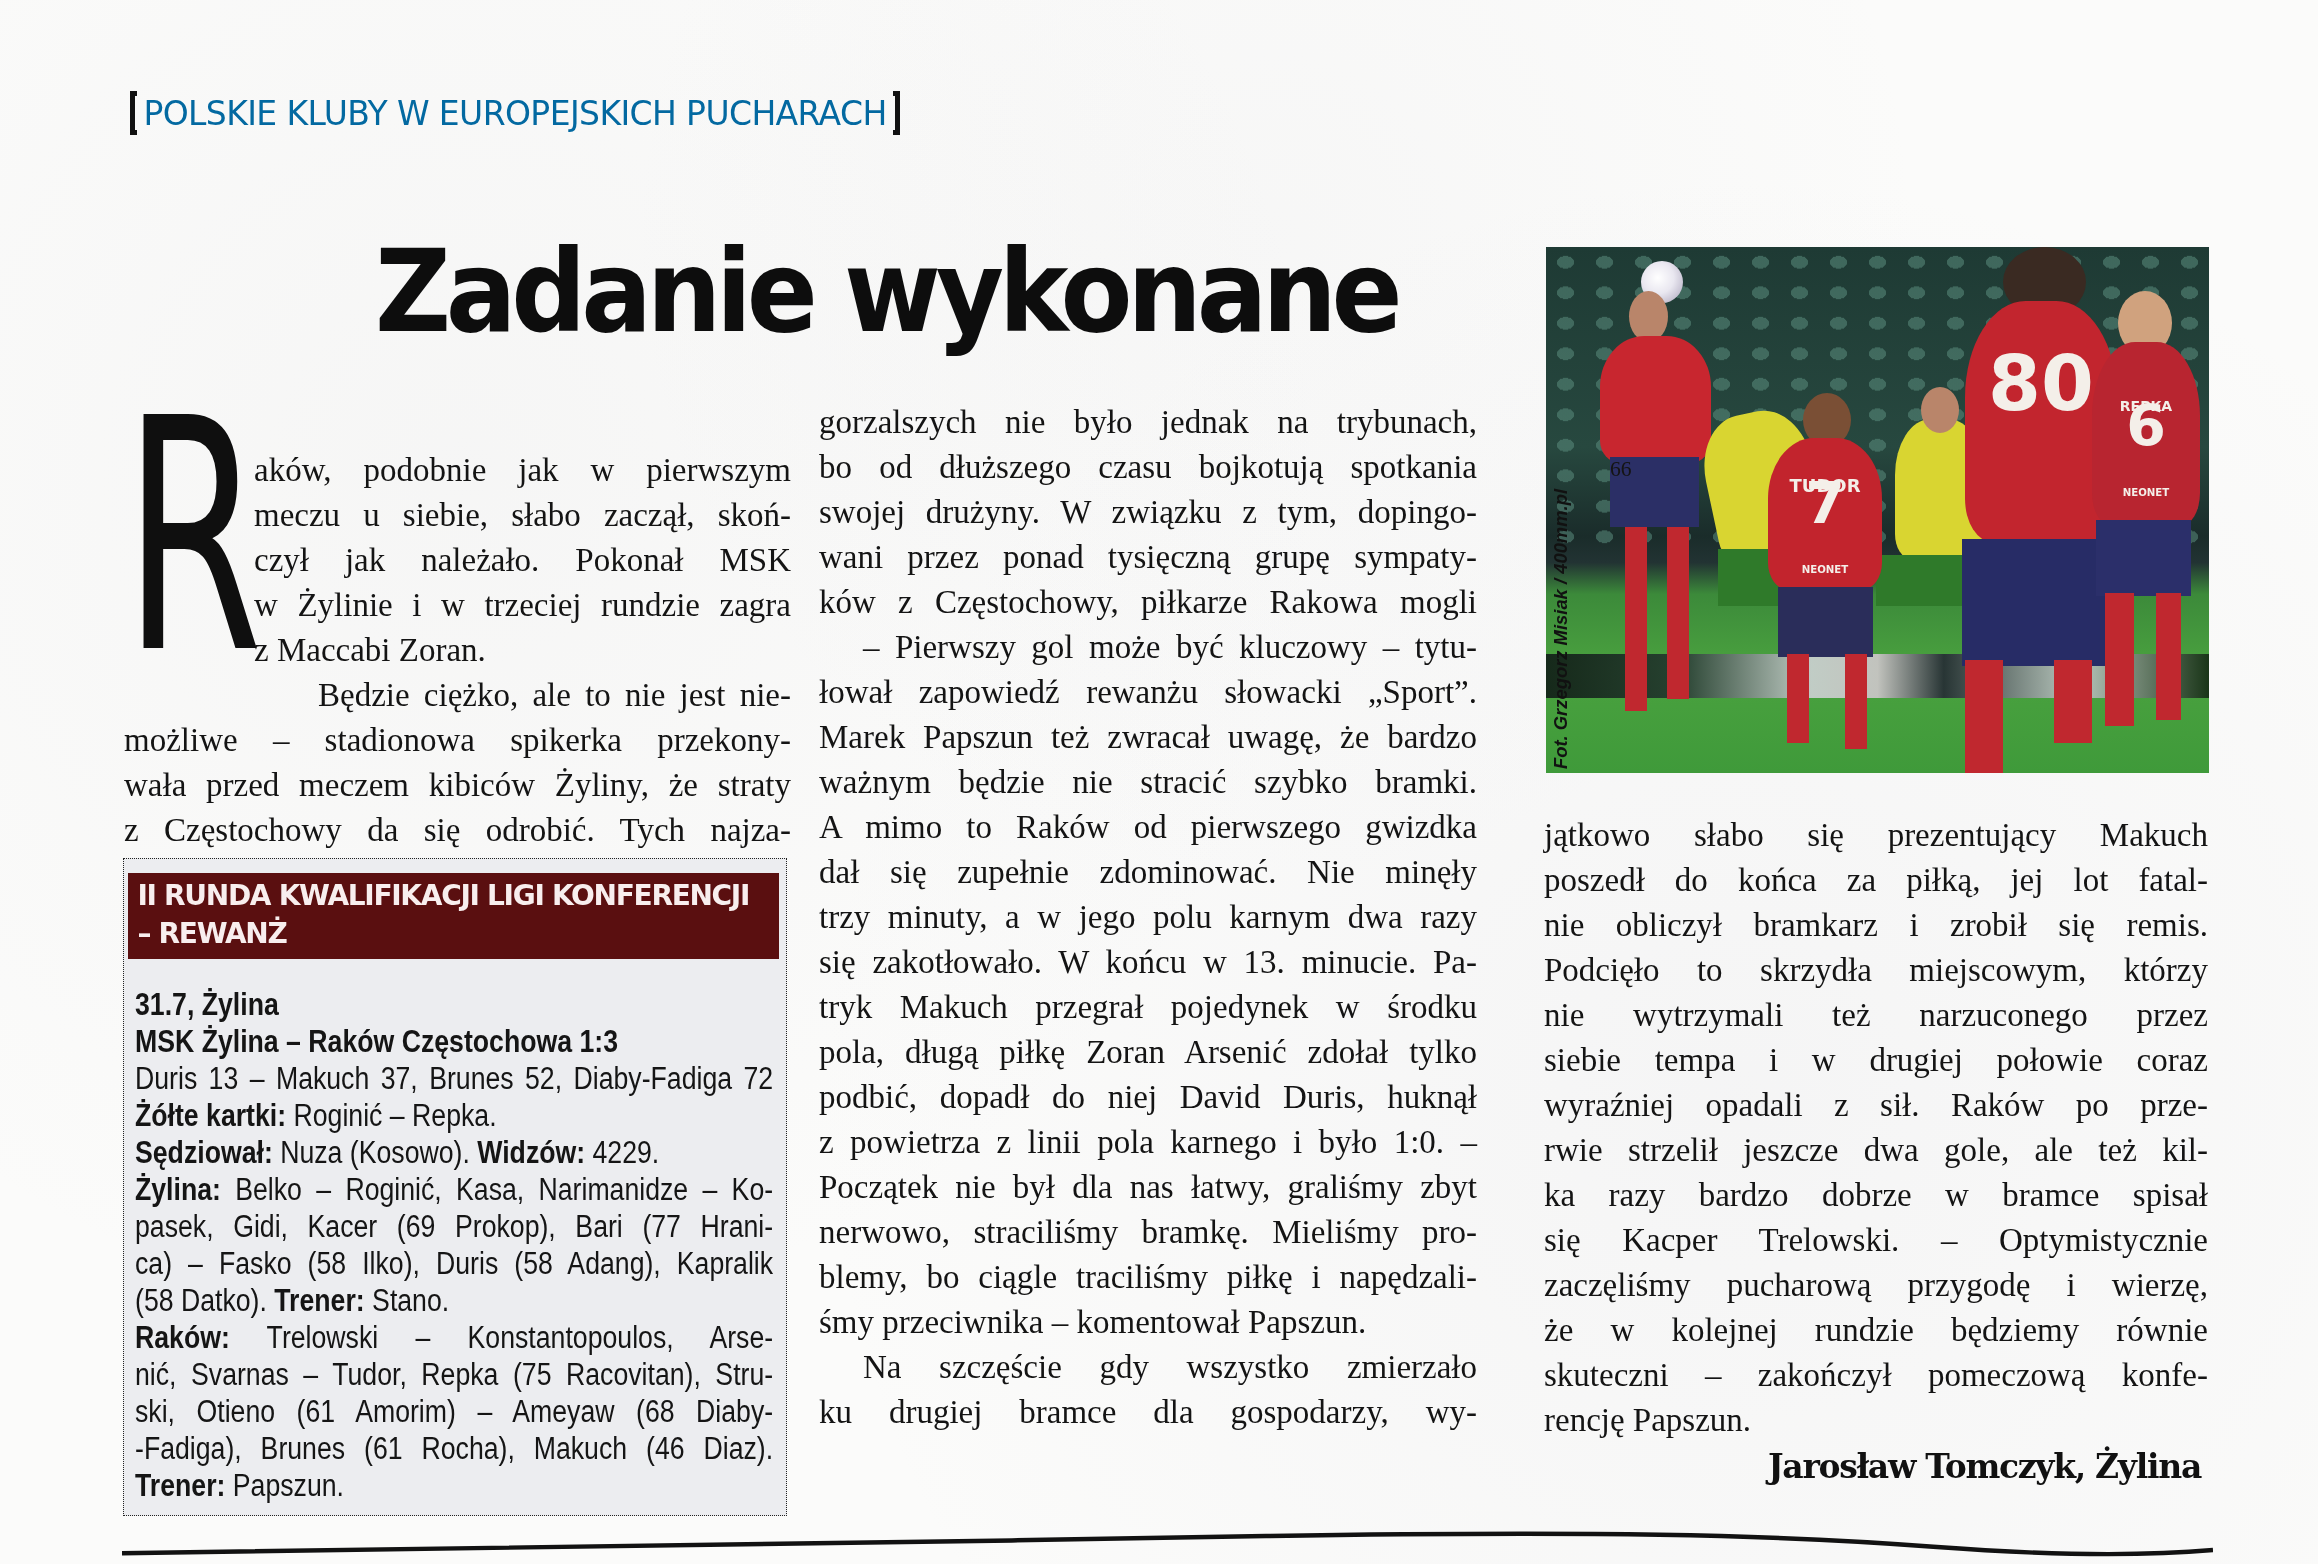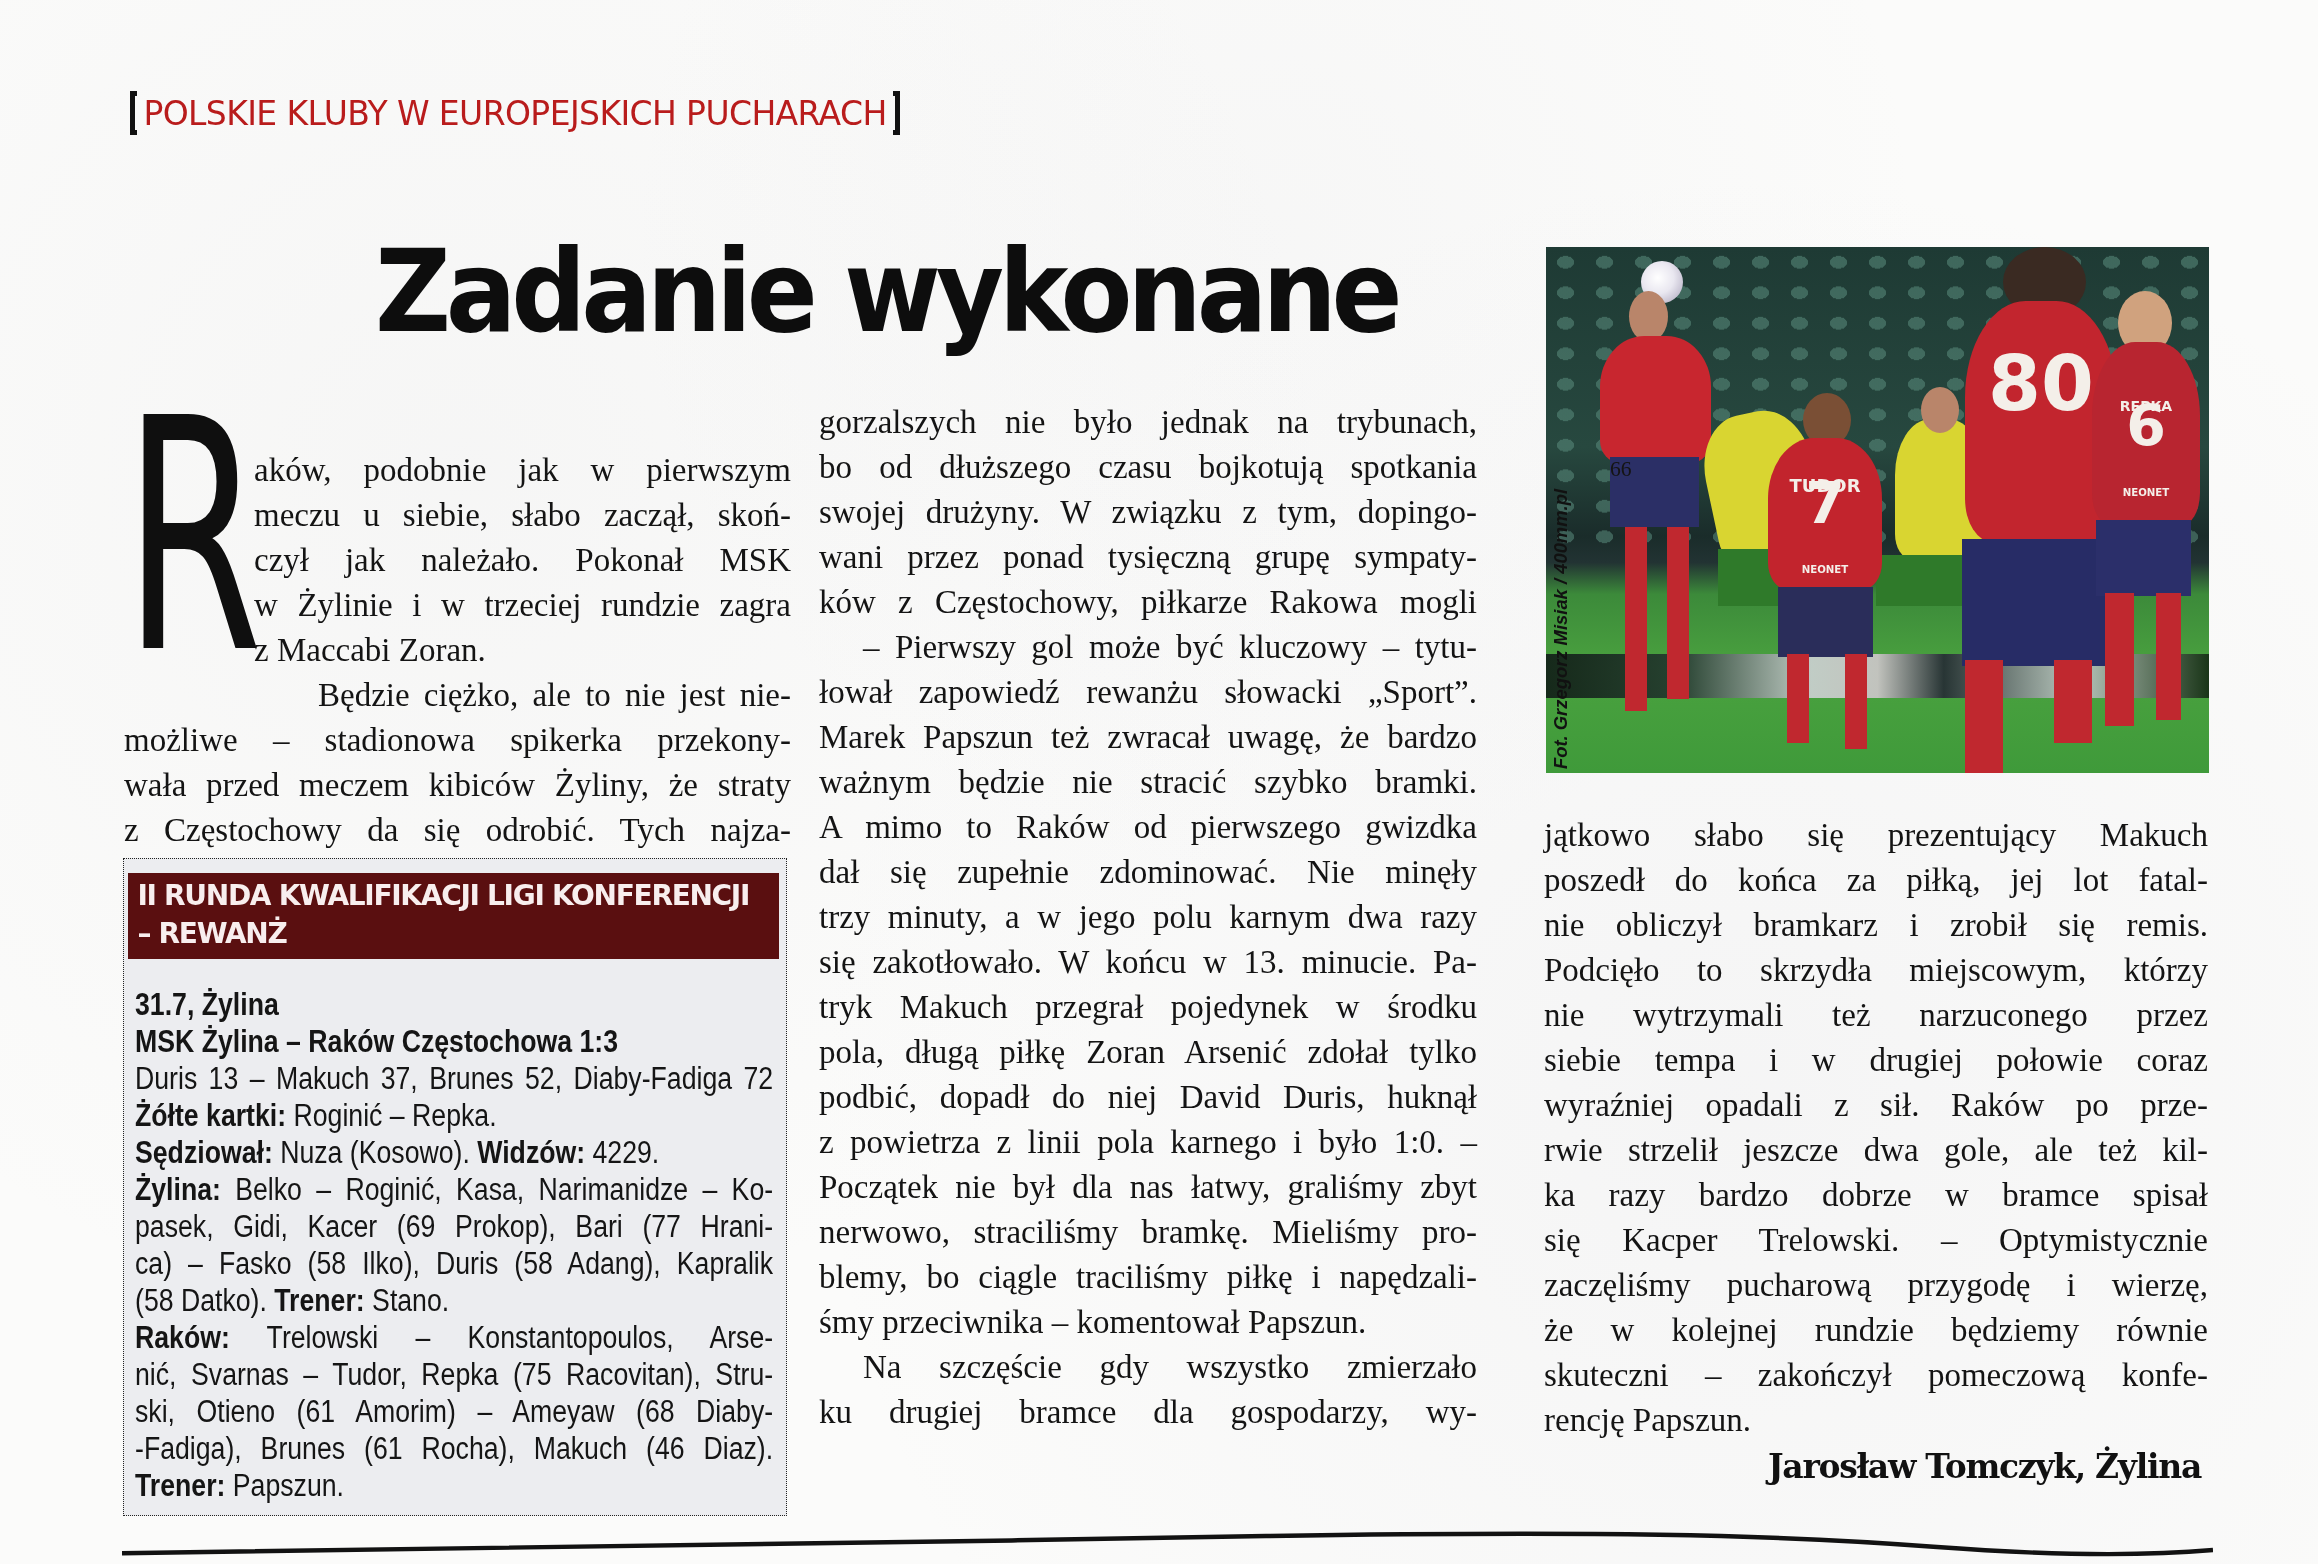--- a/index.html
+++ b/index.html
@@ -13,21 +13,21 @@
     position:absolute; inset:0; pointer-events:none;
     background:
       radial-gradient(circle at 20% 30%, rgba(200,200,205,0.10) 0, transparent 40%),
       radial-gradient(circle at 75% 70%, rgba(200,200,210,0.12) 0, transparent 45%),
       radial-gradient(circle at 55% 15%, rgba(210,210,215,0.10) 0, transparent 35%);
   }
   .section-label {
     position:absolute; left:130px; top:89px; height:48px;
     display:flex; align-items:center; gap:6.4px;
     font-family:"DejaVu Sans", sans-serif; font-size:33px; letter-spacing:-0.6px;
-    color:#b91c1c;
+    color:#0369a1;
   }
   .bracket { display:inline-block; width:7px; height:44px; border:5.7px solid #111; box-sizing:border-box; }
   .bracket.left { border-right:none; }
   .bracket.right { border-left:none; }
 
   .headline {
     position:absolute; left:375px; top:235px;
     font-family:"DejaVu Sans", sans-serif; font-weight:bold;
     font-size:114px; letter-spacing:-5.7px; line-height:1;
     transform:scaleX(0.92); transform-origin:left top;

